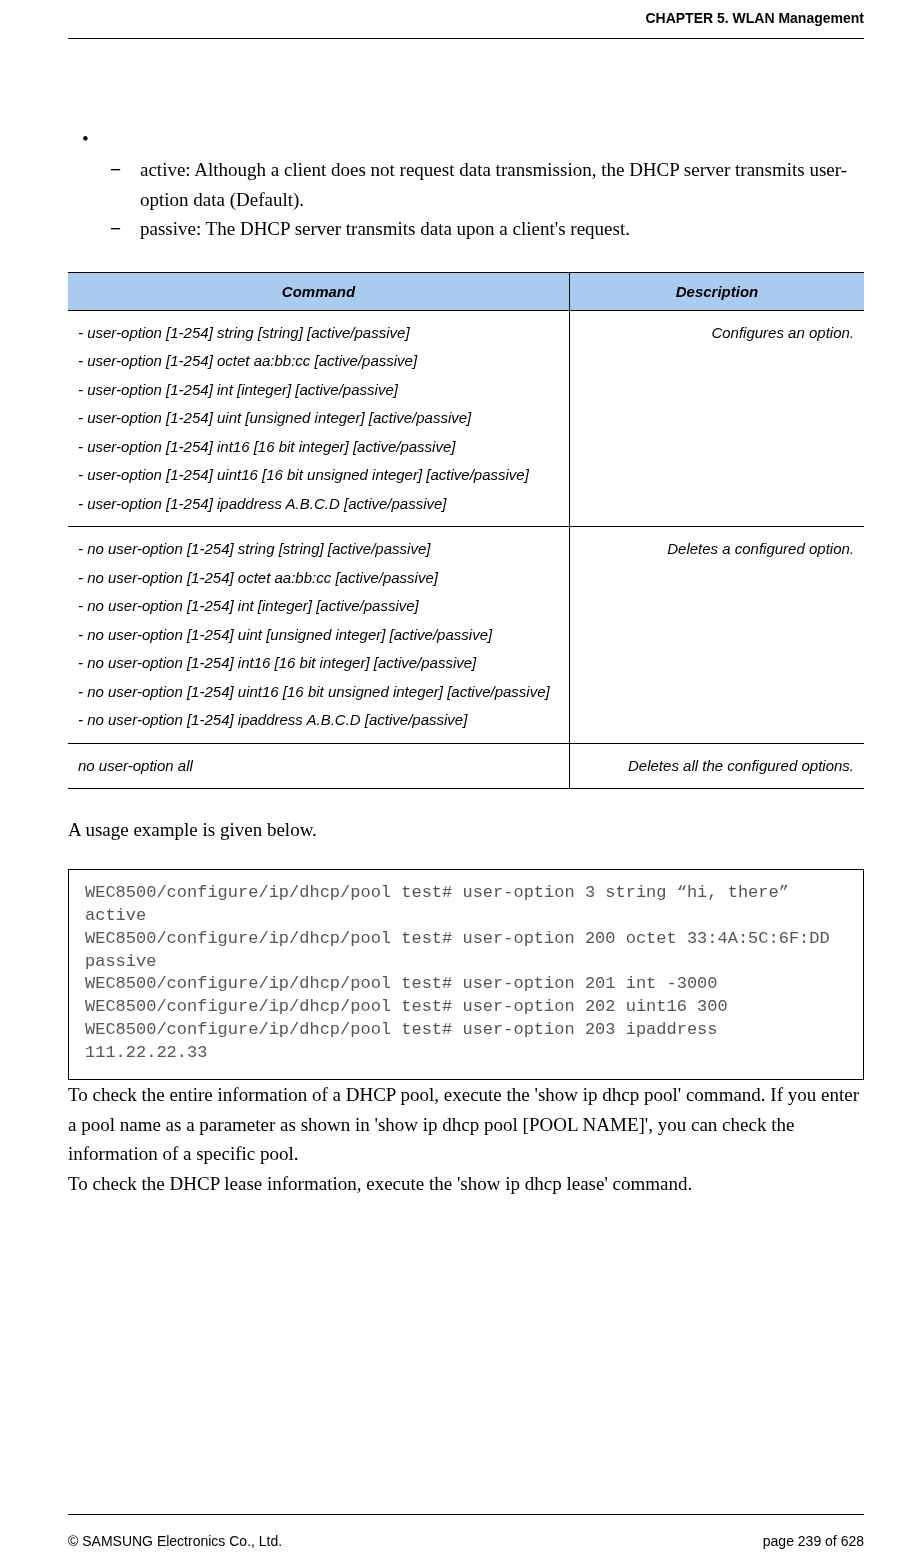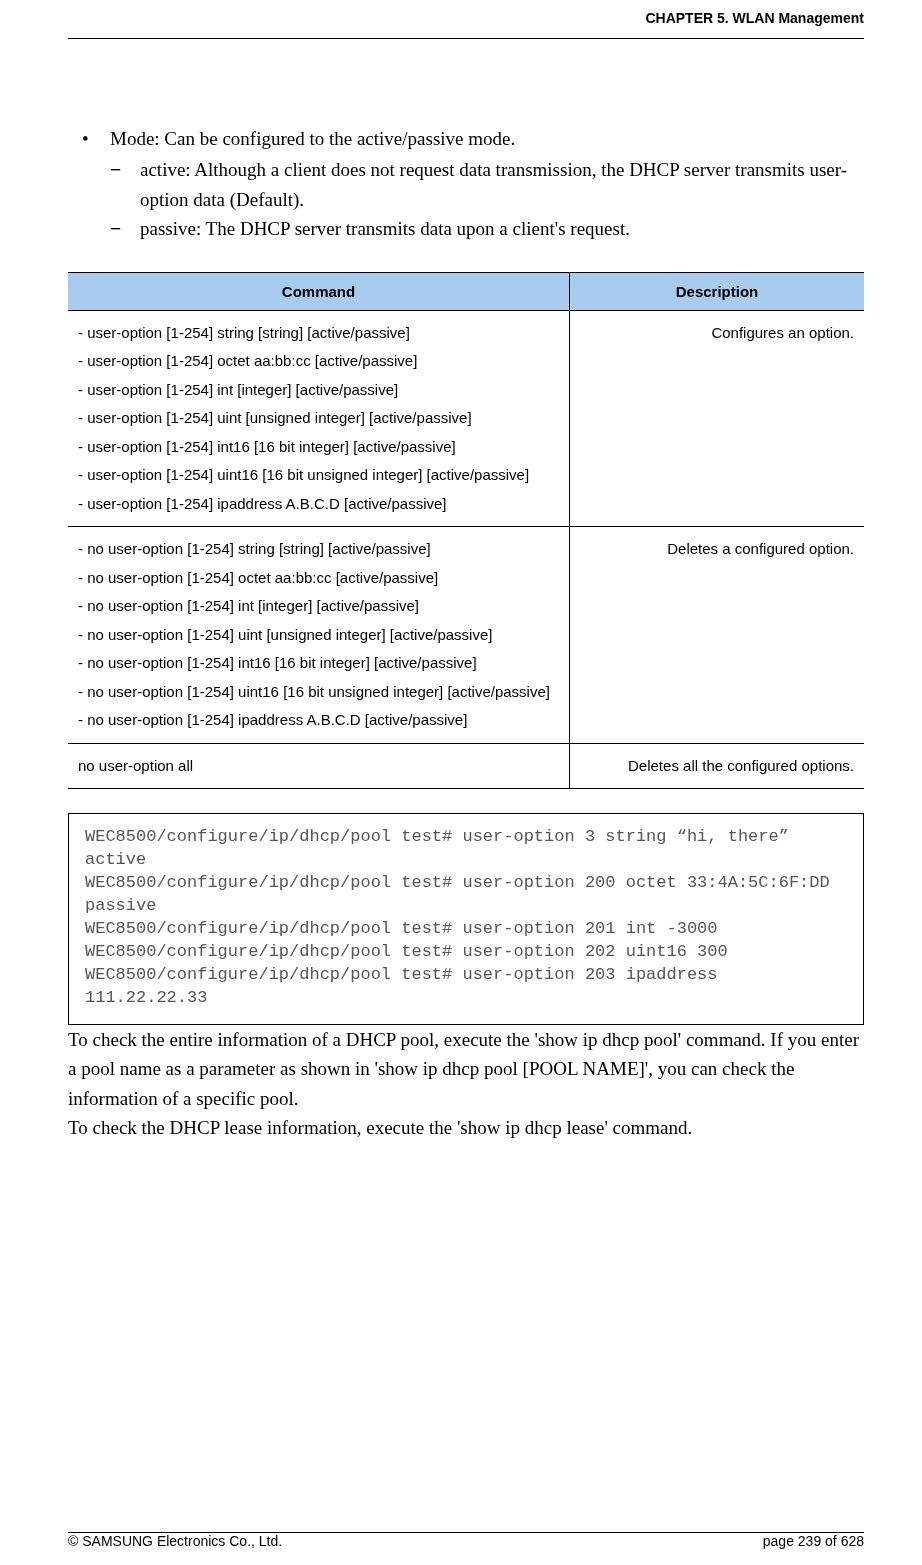--- a/index.html
+++ b/index.html
@@ -49,20 +49,21 @@
       width: 30px;
       flex-shrink: 0;
       font-family: Arial, sans-serif;
     }
     table {
       width: 100%;
       border-collapse: collapse;
       margin-top: 28px;
       font-family: Arial, Helvetica, sans-serif;
       font-size: 15px;
+      font-style: italic;
     }
     thead tr {
       background: #a8cbef;
     }
     th {
       border-top: 1.5px solid #000;
       border-bottom: 1px solid #000;
       border-left: 1px solid #000;
       border-right: 1px solid #000;
       font-weight: bold;
@@ -108,38 +109,37 @@
     .section-body {
       font-size: 19px;
       line-height: 1.55;
     }
     .footer {
       position: absolute;
       bottom: 16px;
       left: 68px;
       right: 58px;
       border-top: 1.5px solid #000;
-      padding-top: 0;
+      padding-top: 18px;
       font-family: Arial, Helvetica, sans-serif;
       font-size: 14px;
       display: flex;
       justify-content: space-between;
     }
   </style>
 </head>
 <body>
 
 <div class="page">
   <div class="header">CHAPTER 5. WLAN Management</div>
 
   <div class="content">
 
     <div class="bullet-item">
       <span class="bullet-marker">•</span>
-      <span>Mode: Can be configured to the active/passive mode.</span>
     </div>
 
     <div class="sub-item">
       <span class="sub-marker">−</span>
       <span>active: Although a client does not request data transmission, the DHCP server transmits user-option data (Default).</span>
     </div>
 
     <div class="sub-item">
       <span class="sub-marker">−</span>
       <span>passive: The DHCP server transmits data upon a client's request.</span>
@@ -179,20 +179,21 @@
           </tr>
           <tr>
             <td>
               <span class="cmd-line">no user-option all</span>
             </td>
             <td>Deletes all the configured options.</td>
           </tr>
         </tbody>
     </table>
 
+    <p class="para">A usage example is given below.</p>
 
     <pre class="code-block">WEC8500/configure/ip/dhcp/pool test# user-option 3 string “hi, there” active
 WEC8500/configure/ip/dhcp/pool test# user-option 200 octet 33:4A:5C:6F:DD passive
 WEC8500/configure/ip/dhcp/pool test# user-option 201 int -3000
 WEC8500/configure/ip/dhcp/pool test# user-option 202 uint16 300
 WEC8500/configure/ip/dhcp/pool test# user-option 203 ipaddress 111.22.22.33</pre>
 
     <p class="section-body">To check the entire information of a DHCP pool, execute the 'show ip dhcp pool' command. If you enter a pool name as a parameter as shown in 'show ip dhcp pool [POOL NAME]', you can check the information of a specific pool.</p>
 
     <p class="section-body">To check the DHCP lease information, execute the 'show ip dhcp lease' command.</p>

